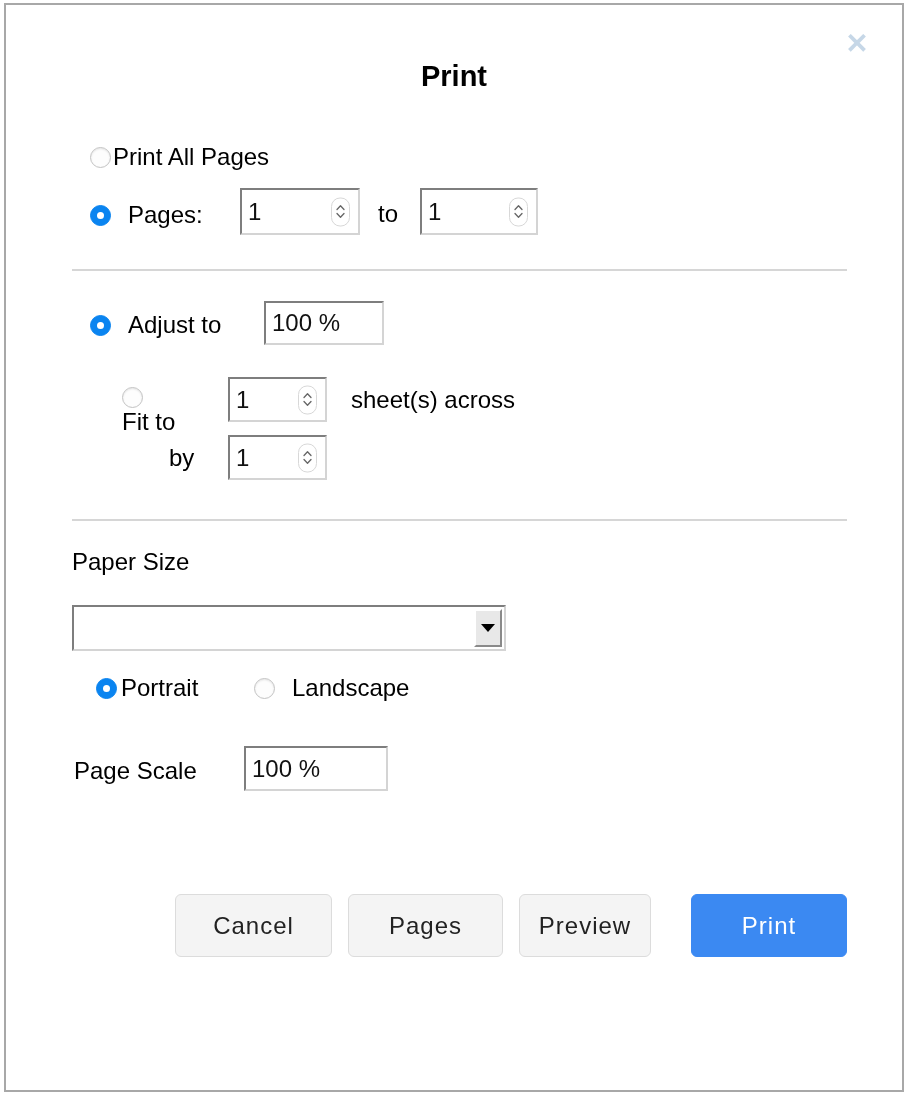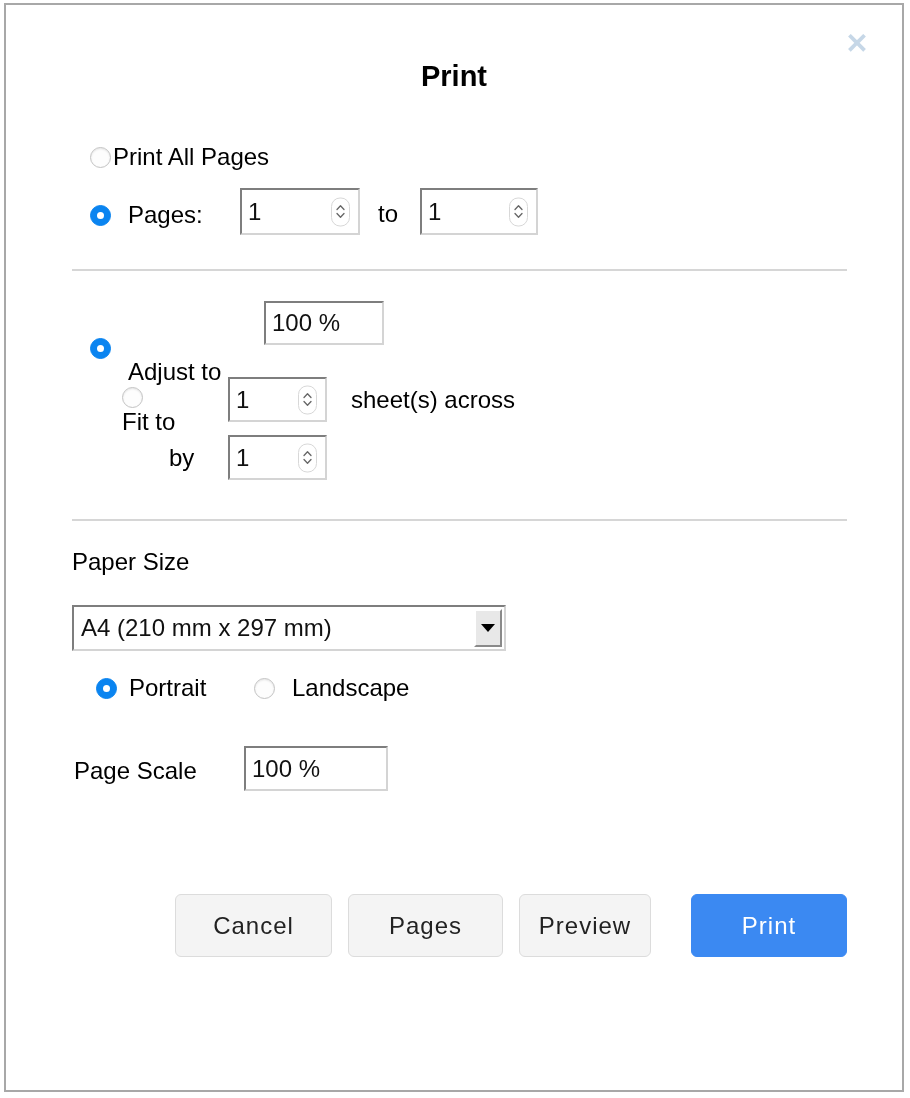--- a/index.html
+++ b/index.html
@@ -262,21 +262,21 @@
         <path d="M2 7 L5.5 3.2 L9 7" fill="none" stroke="#666" stroke-width="1.3" stroke-linecap="round" stroke-linejoin="round"></path>
         <path d="M2 11 L5.5 14.8 L9 11" fill="none" stroke="#666" stroke-width="1.3" stroke-linecap="round" stroke-linejoin="round"></path>
       </svg>
     </span>
   </div>
 
   <div class="sep" style="top:264px;"></div>
 
   <div class="row" style="left:84px; top:306px;">
     <span class="radio on"></span>
-    <span class="lbl" style="margin-left:17px;margin-top:47px;">Adjust to</span>
+    <span class="lbl" style="margin-left:17px;">Adjust to</span>
   </div>
 
   <div class="field" style="position:absolute; left:258px; top:296px; width:120px; height:44px;">
     <span class="val">100 %</span>
   </div>
 
   <div class="row" style="left:84px; top:382px;flex-direction:column;">
     <span class="radio off"></span>
     <span class="lbl" style="margin-left:32px;">Fit to</span>
   </div>
@@ -304,29 +304,28 @@
       </svg>
     </span>
   </div>
 
 
   <div class="sep" style="top:514px;"></div>
 
   <div class="section-head" style="left:66px; top:543px;">Paper Size</div>
 
   <div class="select" style="left:66px; top:600px; width:434px; height:46px;">
-    <span class="val">A4 (210 mm x 297 mm)</span>
     <span class="arrow-btn">
       <span class="tri-down"></span>
     </span>
   </div>
 
   <div class="row" style="left:90px; top:669px;">
     <span class="radio on"></span>
-    <span class="lbl" style="margin-left:12px;">Portrait</span>
+    <span class="lbl" style="margin-left:4px;">Portrait</span>
   </div>
 
   <div class="row" style="left:248px; top:669px;">
     <span class="radio off"></span>
     <span class="lbl" style="margin-left:17px;">Landscape</span>
   </div>
 
   <div class="lbl" style="position:absolute; left:68px; top:752px;">Page Scale</div>
 
   <div class="field" style="position:absolute; left:238px; top:741px; width:144px; height:45px;">

